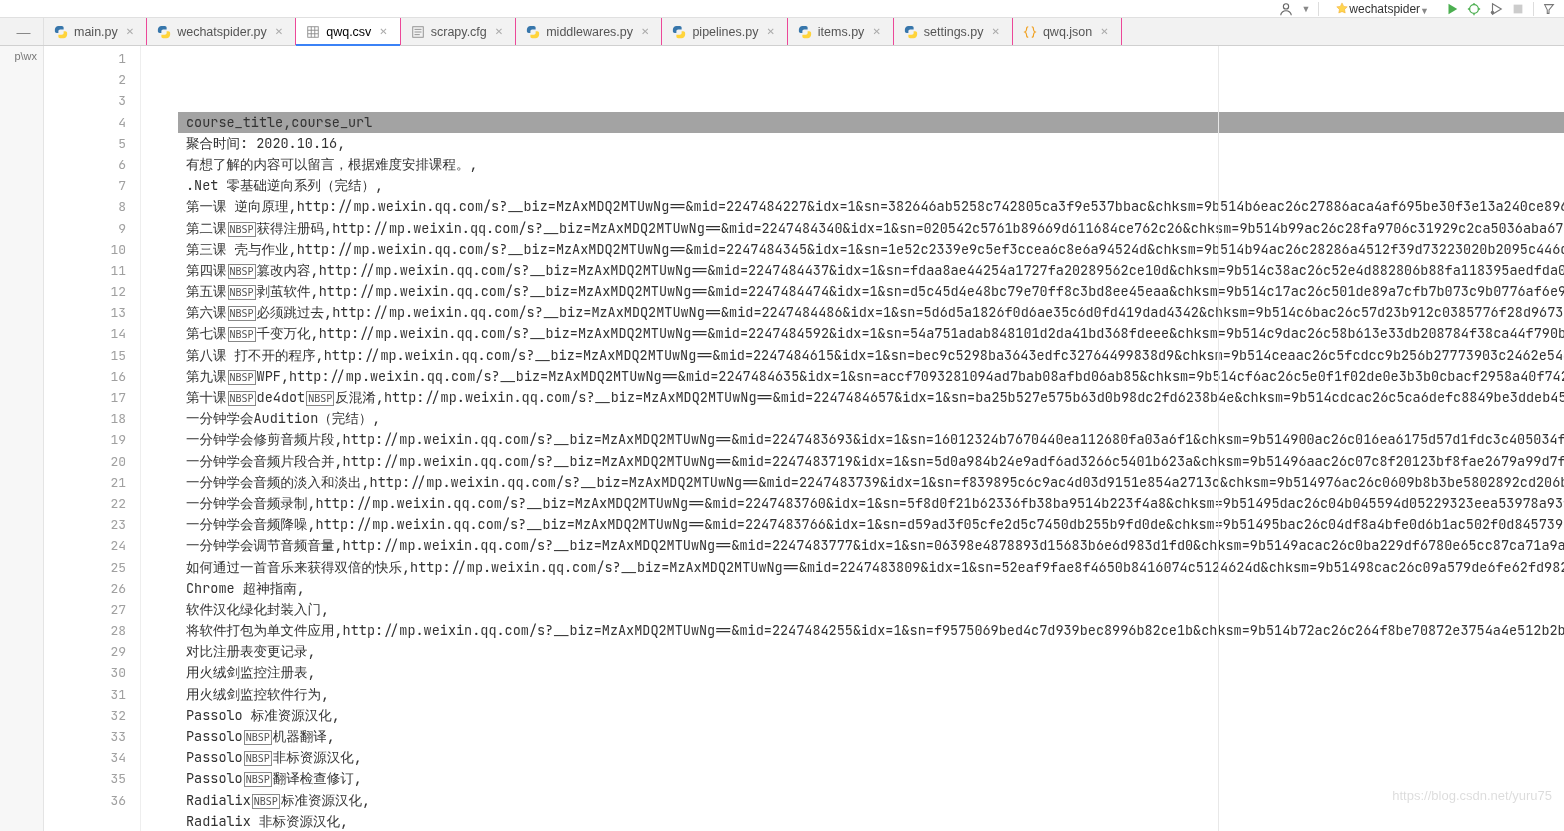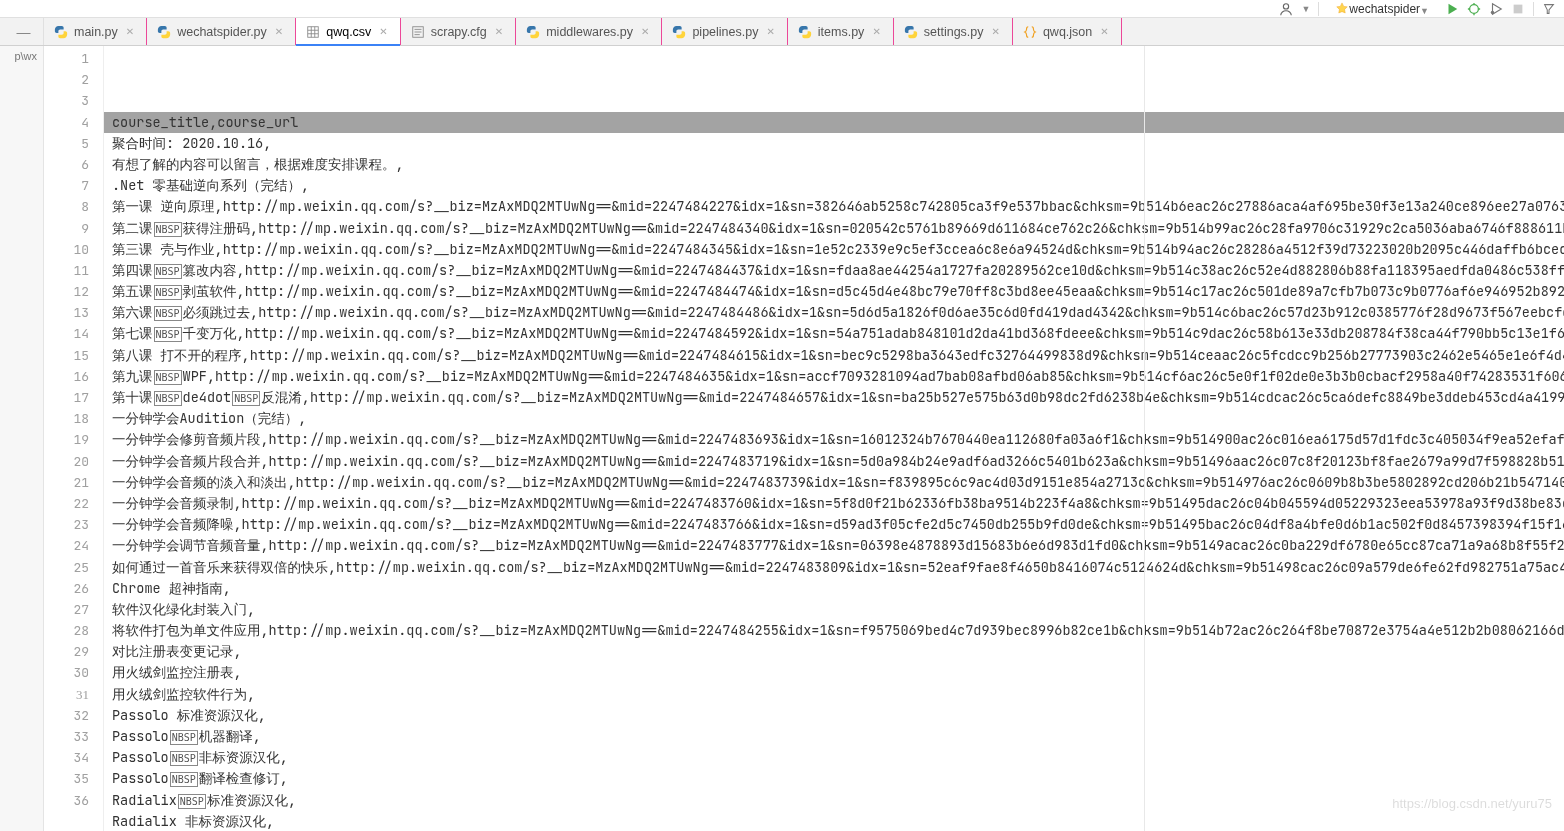--- a/index.html
+++ b/index.html
@@ -7,29 +7,29 @@
 .toolbar { height:18px; display:flex; justify-content:flex-end; align-items:center; padding-right:8px; gap:8px; border-bottom:1px solid #e0e0e0; }
 .toolbar .run-select { display:flex; align-items:flex-end; font-size:12px; color:#333; padding:0 8px; }
 .toolbar .icon { width:14px; height:14px; display:inline-flex; align-items:center; justify-content:center; }
 .tabbar { height:28px; display:flex; align-items:stretch; background:#f2f2f2; border-bottom:1px solid #d0d0d0; }
 .left-tools { width:44px; display:flex; align-items:center; justify-content:center; gap:4px; border-right:1px solid #e0e0e0; }
 .tab { display:flex; align-items:center; gap:6px; padding:0 10px; font-size:12.5px; color:#555; border-right:1px solid #ec4899; cursor:pointer; position:relative; }
 .tab.active { background:#fff; color:#000; }
 .tab.active::after { content:""; position:absolute; bottom:-1px; left:0; right:0; height:2px; background:#3b82f6; }
 .tab .close { color:#aaa; font-size:10px; padding:2px; }
 .fileicon { width:14px; height:14px; display:inline-flex; }
-.main { display:flex; height:calc(831px - 46px); }
+.main { display:flex; height:calc(831px - 46px);gap:37px; }
 .sidebar { width:44px; background:#f7f7f7; border-right:1px solid #e4e4e4; font-size:11px; color:#777; padding-top:4px; text-align:right; padding-right:6px; }
 .gutter { width:60px; background:#fff; border-right:1px solid #eee; text-align:right; padding-right:14px; color:#a0a0a0; font-family:"JetBrains Mono","Consolas",monospace; font-size:13px; line-height:21.2px; padding-top:2px; }
 .editor { flex:1; font-family:"JetBrains Mono","Consolas","Microsoft YaHei",monospace; font-size:13.5px; line-height:21.2px; color:#333; white-space:pre; overflow:hidden; position:relative; padding-top:2px; }
 .editor .line { padding-left:8px; height:21.2px; }
 .editor .line.hl { background:#a3a3a3; }
 .nbsp { border:1px solid #888; font-size:10px; padding:0 1px; color:#555; margin:0 1px; font-family:monospace; display:inline-block; line-height:13px; }
 .ruler { position:absolute; left:1040px; top:0; bottom:0; width:1px; background:#e8e8e8; }
-.watermark { position:absolute; right:12px; bottom:20px; color:rgba(0,0,0,0.14); font-size:13px;margin-left:42px; }
+.watermark { position:absolute; right:12px; bottom:28px; color:rgba(0,0,0,0.14); font-size:13px;margin-left:42px; }
 </style>
 </head>
 <body>
 
 <div class="toolbar">
   <span class="icon">
       <svg viewBox="0 0 16 16">
         <circle cx="8" cy="5" r="3" fill="none" stroke="#666" stroke-width="1.3"></circle>
         <path d="M2 15c0-3 3-5 6-5s6 2 6 5" fill="none" stroke="#666" stroke-width="1.3"></path>
       </svg>
@@ -205,21 +205,21 @@
       <div style="height: 21.2px;">21</div>
       <div style="height: 21.2px;">22</div>
       <div style="height: 21.2px;">23</div>
       <div style="height: 21.2px;">24</div>
       <div style="height: 21.2px;">25</div>
       <div style="height: 21.2px;">26</div>
       <div style="height: 21.2px;">27</div>
       <div style="height: 21.2px;">28</div>
       <div style="height: 21.2px;">29</div>
       <div style="height: 21.2px;">30</div>
-      <div style="height: 21.2px; font-family: Liberation Serif, serif;">31</div>
+      <div style="height: 21.2px;">31</div>
       <div style="height: 21.2px;">32</div>
       <div style="height: 21.2px;">33</div>
       <div style="height: 21.2px;">34</div>
       <div style="height: 21.2px;">35</div>
       <div style="height: 21.2px;">36</div>
     </div>
   <div class="editor" id="editor">
     <div class="ruler"></div>
   <div class="line hl">course_title,course_url</div><div class="line">聚合时间: 2020.10.16,</div><div class="line">有想了解的内容可以留言，根据难度安排课程。,</div><div class="line">.Net 零基础逆向系列（完结）,</div><div class="line">第一课 逆向原理,http://mp.weixin.qq.com/s?__biz=MzAxMDQ2MTUwNg==&amp;mid=2247484227&amp;idx=1&amp;sn=382646ab5258c742805ca3f9e537bbac&amp;chksm=9b514b6eac26c27886aca4af695be30f3e13a240ce896ee27a0763a</div><div class="line">第二课<span class="nbsp">NBSP</span>获得注册码,http://mp.weixin.qq.com/s?__biz=MzAxMDQ2MTUwNg==&amp;mid=2247484340&amp;idx=1&amp;sn=020542c5761b89669d611684ce762c26&amp;chksm=9b514b99ac26c28fa9706c31929c2ca5036aba6746f888611b0</div><div class="line">第三课 壳与作业,http://mp.weixin.qq.com/s?__biz=MzAxMDQ2MTUwNg==&amp;mid=2247484345&amp;idx=1&amp;sn=1e52c2339e9c5ef3ccea6c8e6a94524d&amp;chksm=9b514b94ac26c28286a4512f39d73223020b2095c446daffb6bcecf2</div><div class="line">第四课<span class="nbsp">NBSP</span>篡改内容,http://mp.weixin.qq.com/s?__biz=MzAxMDQ2MTUwNg==&amp;mid=2247484437&amp;idx=1&amp;sn=fdaa8ae44254a1727fa20289562ce10d&amp;chksm=9b514c38ac26c52e4d882806b88fa118395aedfda0486c538ff7</div><div class="line">第五课<span class="nbsp">NBSP</span>剥茧软件,http://mp.weixin.qq.com/s?__biz=MzAxMDQ2MTUwNg==&amp;mid=2247484474&amp;idx=1&amp;sn=d5c45d4e48bc79e70ff8c3bd8ee45eaa&amp;chksm=9b514c17ac26c501de89a7cfb7b073c9b0776af6e946952b892</div><div class="line">第六课<span class="nbsp">NBSP</span>必须跳过去,http://mp.weixin.qq.com/s?__biz=MzAxMDQ2MTUwNg==&amp;mid=2247484486&amp;idx=1&amp;sn=5d6d5a1826f0d6ae35c6d0fd419dad4342&amp;chksm=9b514c6bac26c57d23b912c0385776f28d9673f567eebcfd1fd</div><div class="line">第七课<span class="nbsp">NBSP</span>千变万化,http://mp.weixin.qq.com/s?__biz=MzAxMDQ2MTUwNg==&amp;mid=2247484592&amp;idx=1&amp;sn=54a751adab848101d2da41bd368fdeee&amp;chksm=9b514c9dac26c58b613e33db208784f38ca44f790bb5c13e1f6a</div><div class="line">第八课 打不开的程序,http://mp.weixin.qq.com/s?__biz=MzAxMDQ2MTUwNg==&amp;mid=2247484615&amp;idx=1&amp;sn=bec9c5298ba3643edfc32764499838d9&amp;chksm=9b514ceaac26c5fcdcc9b256b27773903c2462e5465e1e6f4d4c</div><div class="line">第九课<span class="nbsp">NBSP</span>WPF,http://mp.weixin.qq.com/s?__biz=MzAxMDQ2MTUwNg==&amp;mid=2247484635&amp;idx=1&amp;sn=accf7093281094ad7bab08afbd06ab85&amp;chksm=9b514cf6ac26c5e0f1f02de0e3b3b0cbacf2958a40f74283531f606f</div><div class="line">第十课<span class="nbsp">NBSP</span>de4dot<span class="nbsp">NBSP</span>反混淆,http://mp.weixin.qq.com/s?__biz=MzAxMDQ2MTUwNg==&amp;mid=2247484657&amp;idx=1&amp;sn=ba25b527e575b63d0b98dc2fd6238b4e&amp;chksm=9b514cdcac26c5ca6defc8849be3ddeb453cd4a4199a</div><div class="line">一分钟学会Audition（完结）,</div><div class="line">一分钟学会修剪音频片段,http://mp.weixin.qq.com/s?__biz=MzAxMDQ2MTUwNg==&amp;mid=2247483693&amp;idx=1&amp;sn=16012324b7670440ea112680fa03a6f1&amp;chksm=9b514900ac26c016ea6175d57d1fdc3c405034f9ea52efaf32</div><div class="line">一分钟学会音频片段合并,http://mp.weixin.qq.com/s?__biz=MzAxMDQ2MTUwNg==&amp;mid=2247483719&amp;idx=1&amp;sn=5d0a984b24e9adf6ad3266c5401b623a&amp;chksm=9b51496aac26c07c8f20123bf8fae2679a99d7f598828b51d3</div><div class="line">一分钟学会音频的淡入和淡出,http://mp.weixin.qq.com/s?__biz=MzAxMDQ2MTUwNg==&amp;mid=2247483739&amp;idx=1&amp;sn=f839895c6c9ac4d03d9151e854a2713c&amp;chksm=9b514976ac26c0609b8b3be5802892cd206b21b5471401f</div><div class="line">一分钟学会音频录制,http://mp.weixin.qq.com/s?__biz=MzAxMDQ2MTUwNg==&amp;mid=2247483760&amp;idx=1&amp;sn=5f8d0f21b62336fb38ba9514b223f4a8&amp;chksm=9b51495dac26c04b045594d05229323eea53978a93f9d38be83d</div><div class="line">一分钟学会音频降噪,http://mp.weixin.qq.com/s?__biz=MzAxMDQ2MTUwNg==&amp;mid=2247483766&amp;idx=1&amp;sn=d59ad3f05cfe2d5c7450db255b9fd0de&amp;chksm=9b51495bac26c04df8a4bfe0d6b1ac502f0d8457398394f15f1610</div><div class="line">一分钟学会调节音频音量,http://mp.weixin.qq.com/s?__biz=MzAxMDQ2MTUwNg==&amp;mid=2247483777&amp;idx=1&amp;sn=06398e4878893d15683b6e6d983d1fd0&amp;chksm=9b5149acac26c0ba229df6780e65cc87ca71a9a68b8f55f2e</div><div class="line">如何通过一首音乐来获得双倍的快乐,http://mp.weixin.qq.com/s?__biz=MzAxMDQ2MTUwNg==&amp;mid=2247483809&amp;idx=1&amp;sn=52eaf9fae8f4650b8416074c5124624d&amp;chksm=9b51498cac26c09a579de6fe62fd982751a75ac4f4</div><div class="line">Chrome 超神指南,</div><div class="line">软件汉化绿化封装入门,</div><div class="line">将软件打包为单文件应用,http://mp.weixin.qq.com/s?__biz=MzAxMDQ2MTUwNg==&amp;mid=2247484255&amp;idx=1&amp;sn=f9575069bed4c7d939bec8996b82ce1b&amp;chksm=9b514b72ac26c264f8be70872e3754a4e512b2b08062166d1a</div><div class="line">对比注册表变更记录,</div><div class="line">用火绒剑监控注册表,</div><div class="line">用火绒剑监控软件行为,</div><div class="line">Passolo 标准资源汉化,</div><div class="line">Passolo<span class="nbsp">NBSP</span>机器翻译,</div><div class="line">Passolo<span class="nbsp">NBSP</span>非标资源汉化,</div><div class="line">Passolo<span class="nbsp">NBSP</span>翻译检查修订,</div><div class="line">Radialix<span class="nbsp">NBSP</span>标准资源汉化,</div><div class="line">Radialix 非标资源汉化,</div></div>
 </div>

